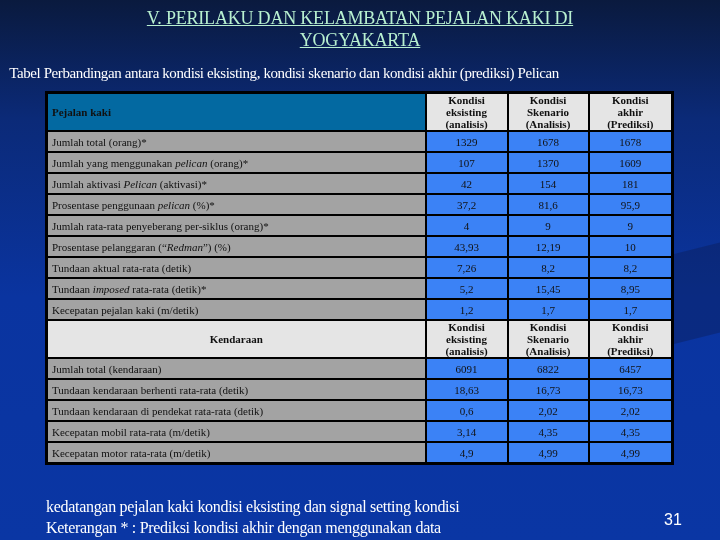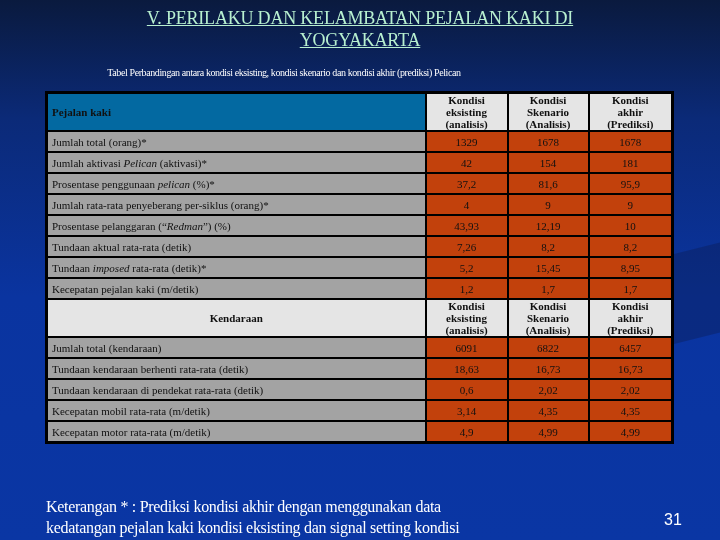--- a/index.html
+++ b/index.html
@@ -12,33 +12,33 @@
       position: absolute; right: -40px; top: 265px; width: 260px; height: 90px;
       background: rgba(10, 30, 90, 0.45); transform: skewY(-14deg); border-radius: 40px 0 0 40px;
     }
     .title {
       position: absolute; top: 7px; left: 0; width: 720px; text-align: center;
       color: #b8f0d0; font-size: 18px; line-height: 22px; text-decoration: underline;
       letter-spacing: -0.2px;
     }
     .subtitle {
       position: absolute; top: 63px; left: 0; width: 568px; text-align: center;
-      color: #ffffff; font-size: 10px; line-height: 20px; white-space: nowrap;
+      color: #ffffff; font-size: 15px; line-height: 20px; white-space: nowrap;
       letter-spacing: -0.4px;
     }
     table.data {
       position: absolute; top: 91px; left: 45px; width: 626px;
       border-collapse: collapse; border: 3px solid #000;
       font-size: 11px; color: #111; table-layout: fixed;
     }
     table.data td, table.data th {
       border: 2px solid #000; padding: 0 4px; height: 19px; line-height: 12px;
     }
     td.lbl { background: #a3a3a3; text-align: left; white-space: nowrap; overflow: hidden; }
-    td.val { background: #c2410c; text-align: center; }
+    td.val { background: #3b82f6; text-align: center; }
     th.hdr { background: #e5e5e5; font-weight: bold; font-size: 11px; text-align: center; height: 50px; }
     th.hdr-left { background: #0369a1; font-weight: bold; text-align: left; height: 50px; }
     .note {
       position: absolute; left: 46px; top: 496px; width: 560px; color: #ffffff;
       font-size: 16px; line-height: 21px; letter-spacing: -0.3px;
     }
     .pagenum {
       position: absolute; left: 664px; top: 511px; color: #ffffff;
       font-family: "Liberation Sans", sans-serif; font-size: 16px;
     }
@@ -68,20 +68,26 @@
       <th class="hdr-left">Pejalan kaki</th>
       <th class="hdr"><span>Kondisi</span><br><span>eksisting</span><br><span>(analisis)</span></th>
       <th class="hdr"><span>Kondisi</span><br><span>Skenario</span><br><span>(Analisis)</span></th>
       <th class="hdr"><span>Kondisi</span><br><span>akhir</span><br><span>(Prediksi)</span></th>
     </tr>
   <tr>
         <td class="lbl"><span>Jumlah total (orang)*</span><i></i><span></span></td>
         <td class="val">1329</td>
         <td class="val">1678</td>
         <td class="val">1678</td>
+      </tr>
+      <tr>
+        <td class="lbl"><span>Jumlah yang menggunakan </span><i>pelican</i><span> (orang)*</span></td>
+        <td class="val">107</td>
+        <td class="val">1370</td>
+        <td class="val">1609</td>
       </tr>
       <tr>
         <td class="lbl"><span>Jumlah aktivasi </span><i>Pelican</i><span> (aktivasi)*</span></td>
         <td class="val">42</td>
         <td class="val">154</td>
         <td class="val">181</td>
       </tr>
       <tr>
         <td class="lbl"><span>Prosentase penggunaan </span><i>pelican</i><span> (%)*</span></td>
         <td class="val">37,2</td>
@@ -153,17 +159,17 @@
       <tr>
         <td class="lbl"><span>Kecepatan motor rata-rata (m/detik)</span><i></i><span></span></td>
         <td class="val">4,9</td>
         <td class="val">4,99</td>
         <td class="val">4,99</td>
       </tr>
     </tbody>
 </table>
 
 <div class="note">
+  <div>kedatangan pejalan kaki kondisi eksisting dan signal setting kondisi</div>
   <div>Keterangan * : Prediksi kondisi akhir dengan menggunakan data</div>
-  <div>kedatangan pejalan kaki kondisi eksisting dan signal setting kondisi</div>
 </div>
 
 <div class="pagenum">31</div>
 
 </body></html>

